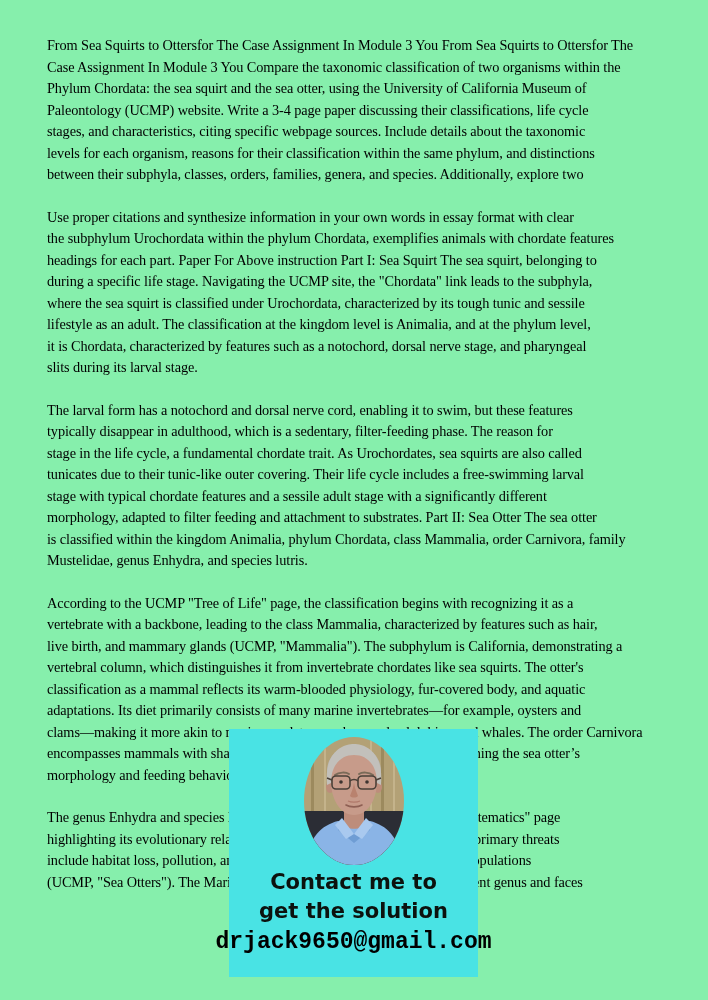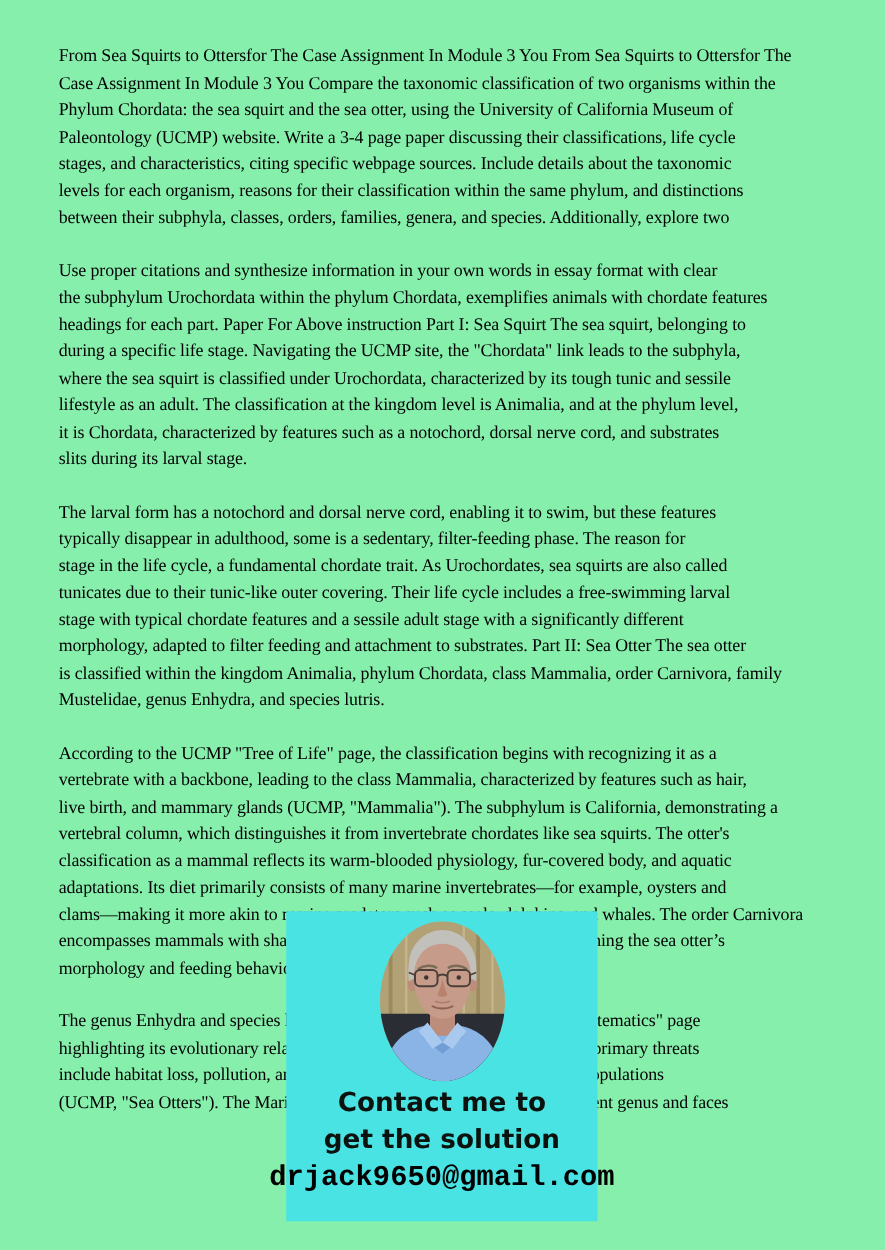--- a/index.html
+++ b/index.html
@@ -84,26 +84,26 @@
         <div class="tline">levels for each organism, reasons for their classification within the same phylum, and distinctions</div>
         <div class="tline">between their subphyla, classes, orders, families, genera, and species. Additionally, explore two</div>
       </div>
       <div class="para">
         <div class="tline">Use proper citations and synthesize information in your own words in essay format with clear</div>
         <div class="tline">the subphylum Urochordata within the phylum Chordata, exemplifies animals with chordate features</div>
         <div class="tline">headings for each part. Paper For Above instruction Part I: Sea Squirt The sea squirt, belonging to</div>
         <div class="tline">during a specific life stage. Navigating the UCMP site, the "Chordata" link leads to the subphyla,</div>
         <div class="tline">where the sea squirt is classified under Urochordata, characterized by its tough tunic and sessile</div>
         <div class="tline">lifestyle as an adult. The classification at the kingdom level is Animalia, and at the phylum level,</div>
-        <div class="tline">it is Chordata, characterized by features such as a notochord, dorsal nerve cord, and substrates</div>
+        <div class="tline">it is Chordata, characterized by features such as a notochord, dorsal nerve stage, and pharyngeal</div>
         <div class="tline">slits during its larval stage.</div>
       </div>
       <div class="para">
         <div class="tline">The larval form has a notochord and dorsal nerve cord, enabling it to swim, but these features</div>
-        <div class="tline">typically disappear in adulthood, some is a sedentary, filter-feeding phase. The reason for</div>
+        <div class="tline">typically disappear in adulthood, which is a sedentary, filter-feeding phase. The reason for</div>
         <div class="tline">stage in the life cycle, a fundamental chordate trait. As Urochordates, sea squirts are also called</div>
         <div class="tline">tunicates due to their tunic-like outer covering. Their life cycle includes a free-swimming larval</div>
         <div class="tline">stage with typical chordate features and a sessile adult stage with a significantly different</div>
         <div class="tline">morphology, adapted to filter feeding and attachment to substrates. Part II: Sea Otter The sea otter</div>
         <div class="tline">is classified within the kingdom Animalia, phylum Chordata, class Mammalia, order Carnivora, family</div>
         <div class="tline">Mustelidae, genus Enhydra, and species lutris.</div>
       </div>
       <div class="para">
         <div class="tline">According to the UCMP "Tree of Life" page, the classification begins with recognizing it as a</div>
         <div class="tline">vertebrate with a backbone, leading to the class Mammalia, characterized by features such as hair,</div>

